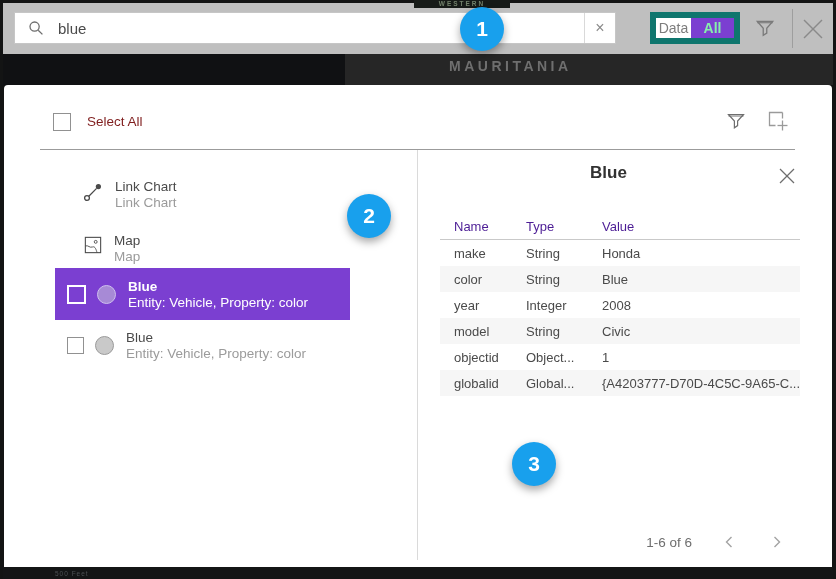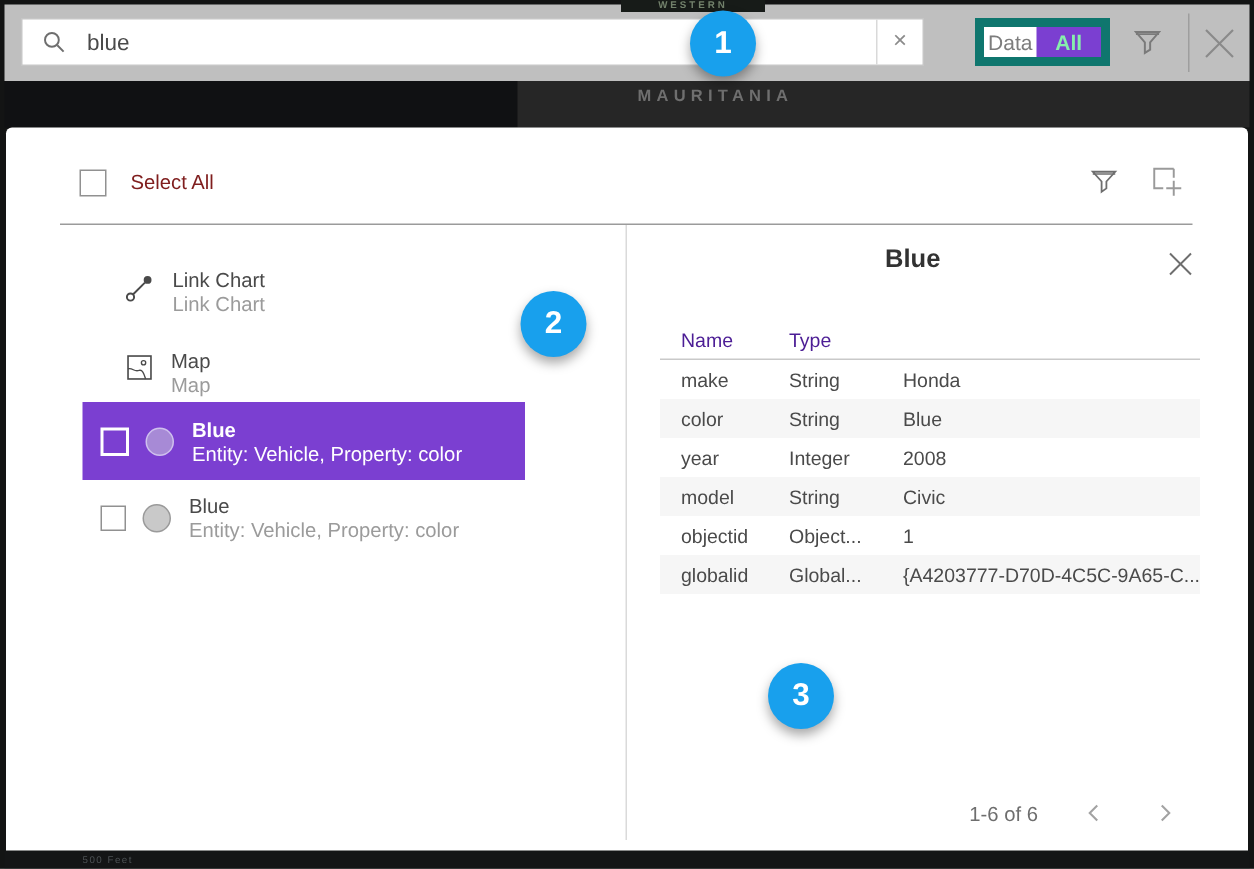--- a/index.html
+++ b/index.html
@@ -23,21 +23,21 @@
   .seg-data{flex:1;display:flex;align-items:center;justify-content:center;color:#7d7d7d;font-size:14px;}
   .seg-all{width:43px;display:flex;align-items:center;justify-content:center;color:#86efac;
            font-size:14px;font-weight:600;background:#7b3fd1;}
   .tb-filter{position:absolute;left:751px;top:14px;width:22px;height:22px;}
   .tb-divider{position:absolute;left:789px;top:6px;width:1px;height:39px;background:#9e9e9e;}
   .tb-close{position:absolute;left:796px;top:12px;width:28px;height:28px;cursor:pointer;}
 
   
   .map-strip{position:absolute;left:3px;top:54px;width:830px;height:31px;background:#101113;z-index:1;}
   .map-strip-light{position:absolute;left:342px;top:0;right:0;bottom:0;background:#262626;}
-  .country-label{position:absolute;left:422px;top:4px;color:#6f6f6f;font-size:11px;font-weight:bold;
+  .country-label{position:absolute;left:446px;top:4px;color:#6f6f6f;font-size:14px;font-weight:bold;
                  letter-spacing:3.5px;text-align:center;}
   .map-strip-bottom{position:absolute;left:3px;top:567px;width:830px;height:12px;background:#141516;z-index:1;}
   .scale-label{position:absolute;left:52px;top:3px;color:#4d5154;font-size:6.5px;letter-spacing:1px;}
 
   
   .panel{position:absolute;left:4px;top:85px;width:828px;height:482px;background:#fff;
          border-radius:4px 4px 0 0;z-index:2;}
   .select-all-box{position:absolute;left:49px;top:28px;width:16px;height:16px;border:1px solid #919191;
                   background:#fff;cursor:pointer;}
   .select-all-label{position:absolute;left:83px;top:29px;font-size:13.5px;color:#7f1d1d;}
@@ -195,20 +195,21 @@
     <div class="details-title">Blue</div>
     <svg class="details-close" viewBox="0 0 18 18">
       <line x1="2" y1="2" x2="16" y2="16" stroke="#6e6e6e" stroke-width="1.3"></line>
       <line x1="16" y1="2" x2="2" y2="16" stroke="#6e6e6e" stroke-width="1.3"></line>
     </svg>
 
     <div class="attr-table">
       <div class="attr-head">
         <div class="c-name">Name</div>
         <div class="c-type">Type</div>
+        <div class="c-value">Value</div>
       </div>
       <div class="attr-row">
         <div class="c-name">make</div>
         <div class="c-type">String</div>
         <div class="c-value">Honda</div>
       </div>
       <div class="attr-row alt">
         <div class="c-name">color</div>
         <div class="c-type">String</div>
         <div class="c-value">Blue</div>

